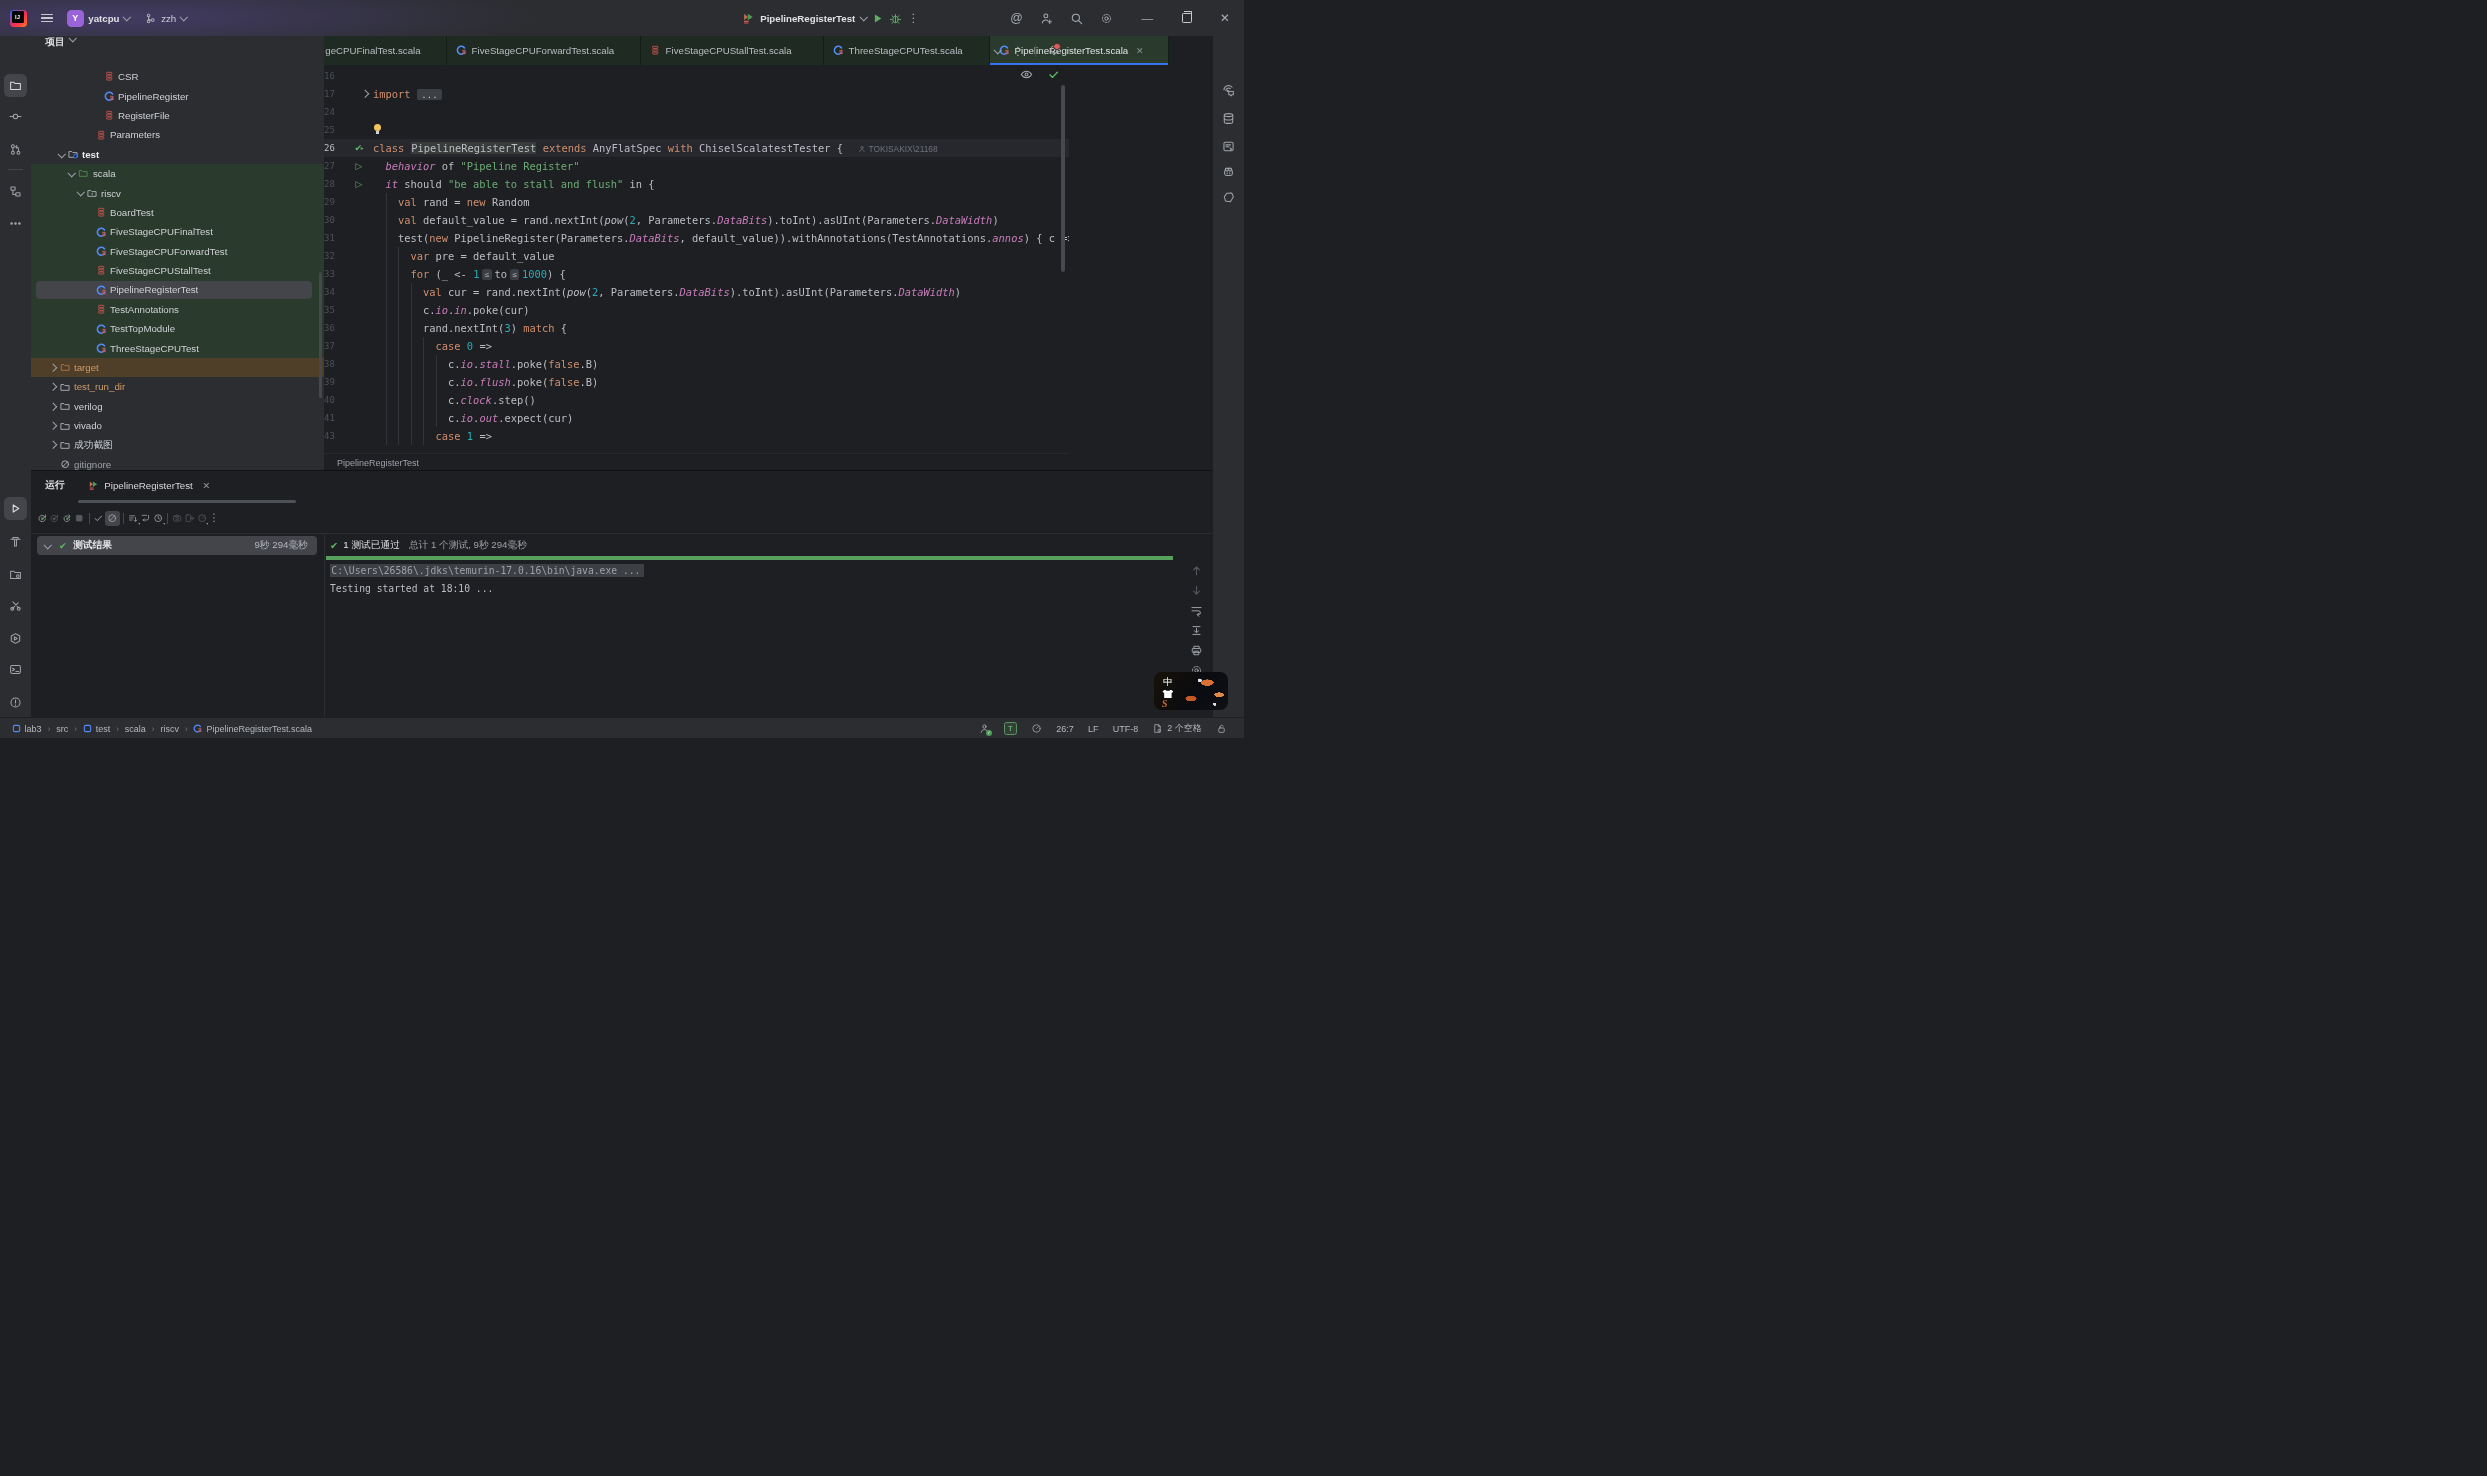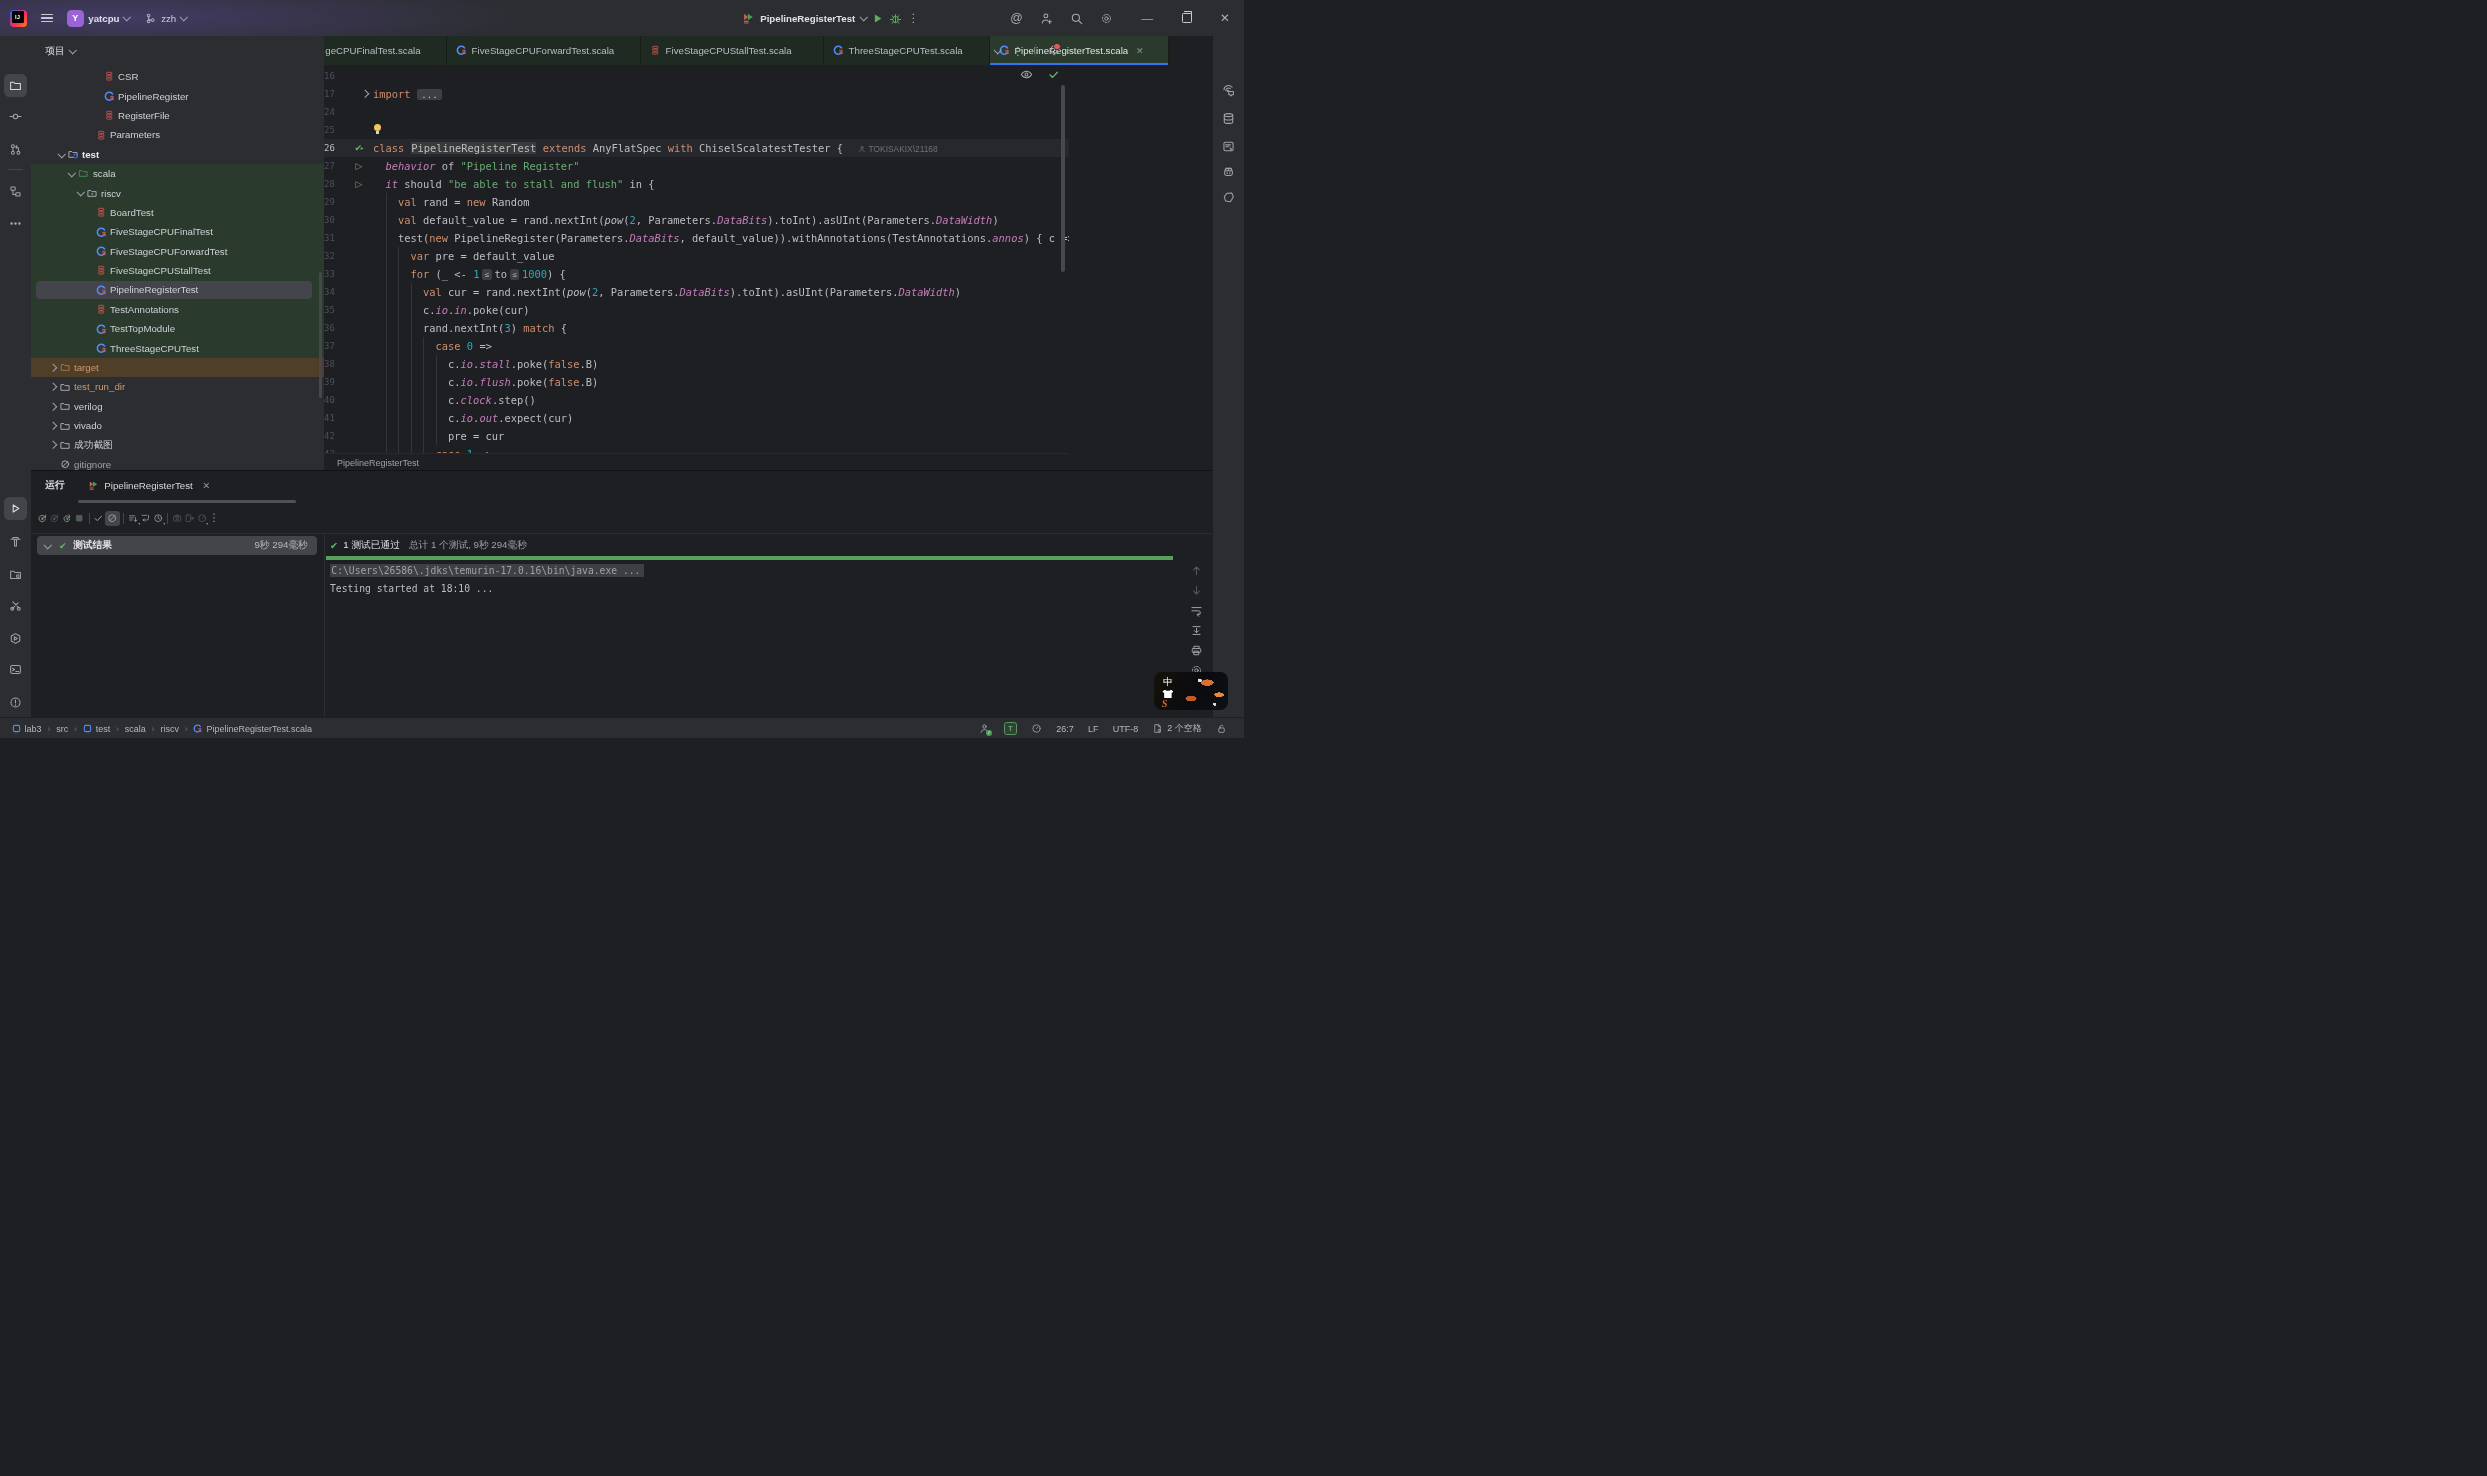--- a/index.html
+++ b/index.html
@@ -38,21 +38,21 @@
 
   
   #activity{position:absolute;left:0;top:36px;width:31px;height:681px;background:#2b2d30;border-right:0.6px solid #1e1f22;}
   .act{position:absolute;left:3.9px;width:23px;height:23px;border-radius:5.2px;display:flex;align-items:center;justify-content:center;color:#9fa3a9;cursor:pointer;}
   .act.on{background:#43454a;color:#d6d9de;}
   .act .ic{width:13px;height:13px;}
   #act-sep{position:absolute;left:7.8px;width:15.5px;height:0.6px;background:#43454a;}
 
   
   #project{position:absolute;left:31px;top:36px;width:293px;height:435px;background:#2b2d30;border-right:0.6px solid #1e1f22;overflow:hidden;}
-  #proj-head{height:30px;display:flex;align-items:center;gap:5px;padding-left:14.2px;color:#dfe1e5;font-weight:400;font-size:9.7px;}
+  #proj-head{height:30px;display:flex;align-items:flex-start;gap:5px;padding-left:14.2px;color:#dfe1e5;font-weight:700;font-size:9.7px;}
   #tree{position:absolute;left:0;top:31px;right:0;}
   .trow{position:relative;height:19.4px;display:flex;align-items:center;cursor:pointer;white-space:nowrap;}
   .trow .chv{position:absolute;}
   .trow .tico{position:absolute;width:10.4px;height:10.4px;}
   .trow .tlabel{position:absolute;color:#ced1d6;}
   .trow.green{background:#2a3a2c;}
   .trow.target-row{background:#4f3e28;}
   .trow .selbox{position:absolute;left:5.2px;right:11.7px;top:0.6px;bottom:0.6px;background:#43454a;border-radius:3.9px;}
   .trow.bold .tlabel{font-weight:700;color:#e8eaed;}
   .trow.orange .tlabel{color:#cf9a67;}
@@ -750,29 +750,20 @@
         <div class="cl">
           <span class="ln">41</span>
           <div class="guide" style="left: 62px;"></div>
           <div class="guide" style="left: 74px;"></div>
           <div class="guide" style="left: 87px;"></div>
           <div class="guide" style="left: 99px;"></div>
           <div class="guide" style="left: 112px;"></div>
           <span class="ct"><span>            c.</span><span class="tk-f">io</span><span>.</span><span class="tk-f">out</span><span>.expect(cur)</span></span>
         </div>
         <div class="cl">
-          <span class="ln">42</span>
-          <div class="guide" style="left: 62px;"></div>
-          <div class="guide" style="left: 74px;"></div>
-          <div class="guide" style="left: 87px;"></div>
-          <div class="guide" style="left: 99px;"></div>
-          <div class="guide" style="left: 112px;"></div>
-          <span class="ct"><span>            pre = cur</span></span>
-        </div>
-        <div class="cl">
           <span class="ln">43</span>
           <div class="guide" style="left: 62px;"></div>
           <div class="guide" style="left: 74px;"></div>
           <div class="guide" style="left: 87px;"></div>
           <div class="guide" style="left: 99px;"></div>
           <span class="ct"><span>          </span><span class="tk-k">case</span><span> </span><span class="tk-n">1</span><span> =&gt;</span></span>
         </div>
       </div>
     <div id="insp">
       <span class="ic" id="eye-ic">

